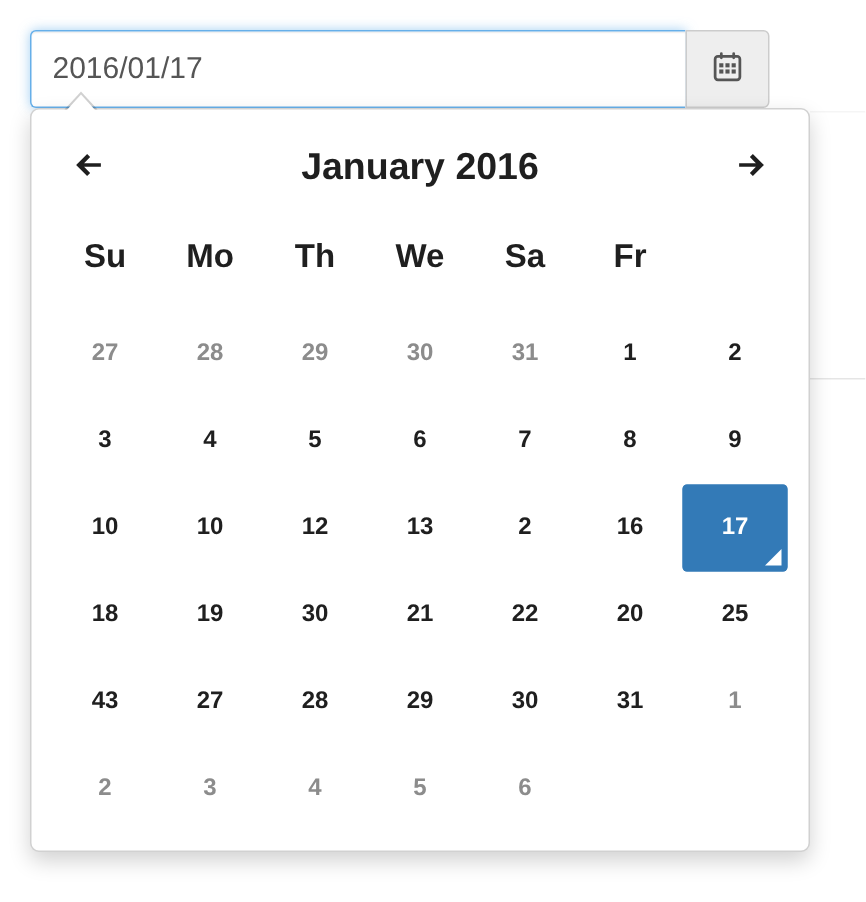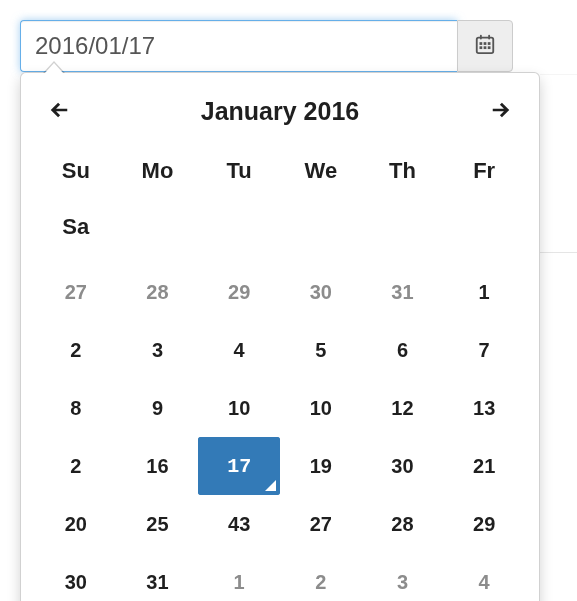--- a/index.html
+++ b/index.html
@@ -21,21 +21,21 @@
     display: flex;
     width: 493px;
   }
   .date-input {
     flex: 1;
     height: 52px;
     border: 1px solid #66afe9;
     border-right: none;
     border-radius: 4px 0 0 4px;
     padding: 0 14px;
-    font-size: 24px;
+    font-size: 20px;
     color: #555555;
     outline: none;
     box-shadow: inset 0 1px 1px rgba(0,0,0,.07),
                 0 0 8px rgba(102,175,233,.6);
     background: #fff;
   }
   .addon {
     width: 56px;
     height: 52px;
     border: 1px solid #cccccc;
@@ -118,37 +118,37 @@
   .title {
     text-align: center;
     font-weight: 700;
     font-size: 25px;
     color: #1f1f1f;
     cursor: pointer;
   }
 
   .grid {
     display: grid;
-    grid-template-columns: repeat(6, 1fr);
+    grid-template-columns: repeat(7, 1fr);
     margin-top: 8px;
   }
   .dow {
     font-weight: 700;
     font-size: 22px;
     color: #1f1f1f;
     text-align: center;
     height: 56px;
     line-height: 56px;
   }
   .cell {
     height: 58px;
     display: flex;
     align-items: center;
     justify-content: center;
-    font-size: 20px;
+    font-size: 16px;
     font-weight: 700;
     color: #1f1f1f;
     cursor: pointer;
     border-radius: 3px;
     position: relative;
   }
   .cell.muted {
     color: #8c8c8c;
     font-weight: 600;
   }
@@ -163,21 +163,20 @@
     bottom: 4px;
     width: 0;
     height: 0;
     border-style: solid;
     border-width: 0 0 11px 11px;
     border-color: transparent transparent #ffffff transparent;
   }
   .cell.selected {
     outline: 3px solid #337ab7;
     outline-offset: -3px;
-    font-family: Liberation Mono, monospace;
   }
 </style>
 </head>
 <body>
 
 <div class="wrap">
   <div class="bg-line2"></div>
   <div class="bg-line"></div>
 
   <div class="input-row">
@@ -215,25 +214,24 @@
           <svg viewBox="0 0 24 24" fill="currentColor">
             <path d="M13 4l8 8-8 8-2.2-2.2 4.4-4.5H3v-2.6h12.2l-4.4-4.5z"></path>
           </svg>
         </span>
       </button>
     </div>
 
     <div class="grid">
       <div class="dow">Su</div>
       <div class="dow">Mo</div>
-      <div class="dow">Tu</div>
+      <div class="dow">Th</div>
       <div class="dow">We</div>
-      <div class="dow">Th</div>
+      <div class="dow">Sa</div>
       <div class="dow">Fr</div>
-      <div class="dow">Sa</div>
     </div>
 
     <div class="grid" id="days-grid">
 
     <div class="cell muted">27</div>
         <div class="cell muted">28</div>
         <div class="cell muted">29</div>
         <div class="cell muted">30</div>
         <div class="cell muted">31</div>
         <div class="cell">1</div>
@@ -245,23 +243,25 @@
         <div class="cell">7</div>
         <div class="cell">8</div>
         <div class="cell">9</div>
         <div class="cell">10</div>
         <div class="cell">10</div>
         <div class="cell">12</div>
         <div class="cell">13</div>
         <div class="cell">2</div>
         <div class="cell">16</div>
         <div class="cell selected">17</div>
+        <div class="cell">18</div>
         <div class="cell">19</div>
         <div class="cell">30</div>
         <div class="cell">21</div>
+        <div class="cell">22</div>
         <div class="cell">20</div>
         <div class="cell">25</div>
         <div class="cell">43</div>
         <div class="cell">27</div>
         <div class="cell">28</div>
         <div class="cell">29</div>
         <div class="cell">30</div>
         <div class="cell">31</div>
         <div class="cell muted">1</div>
         <div class="cell muted">2</div>

